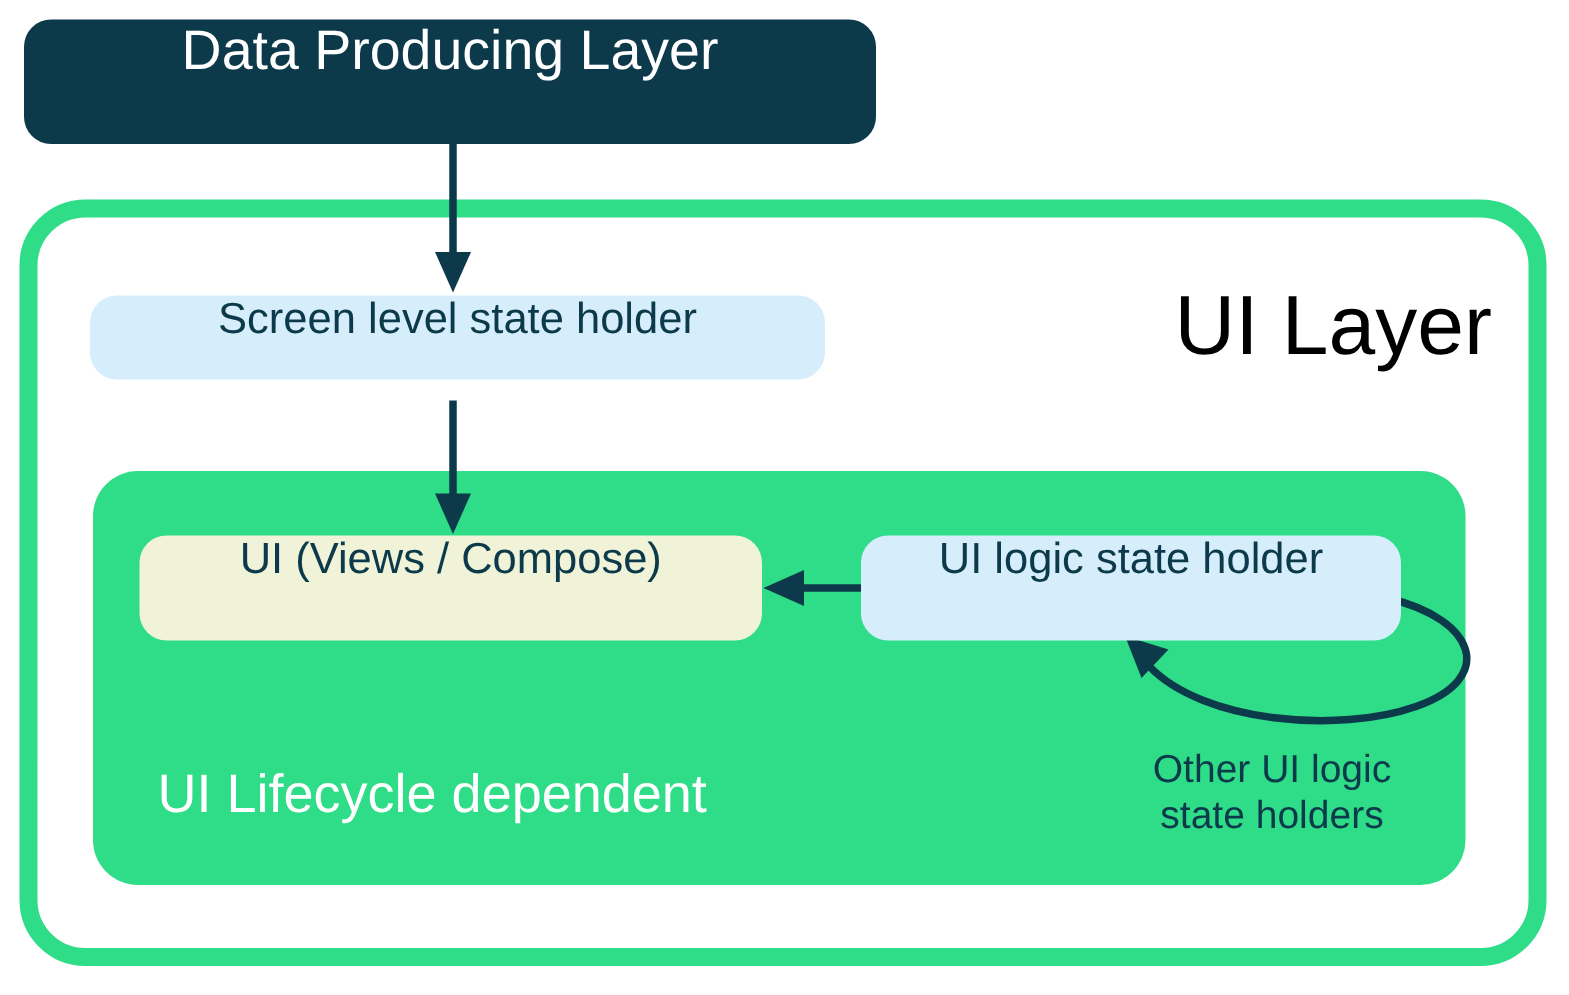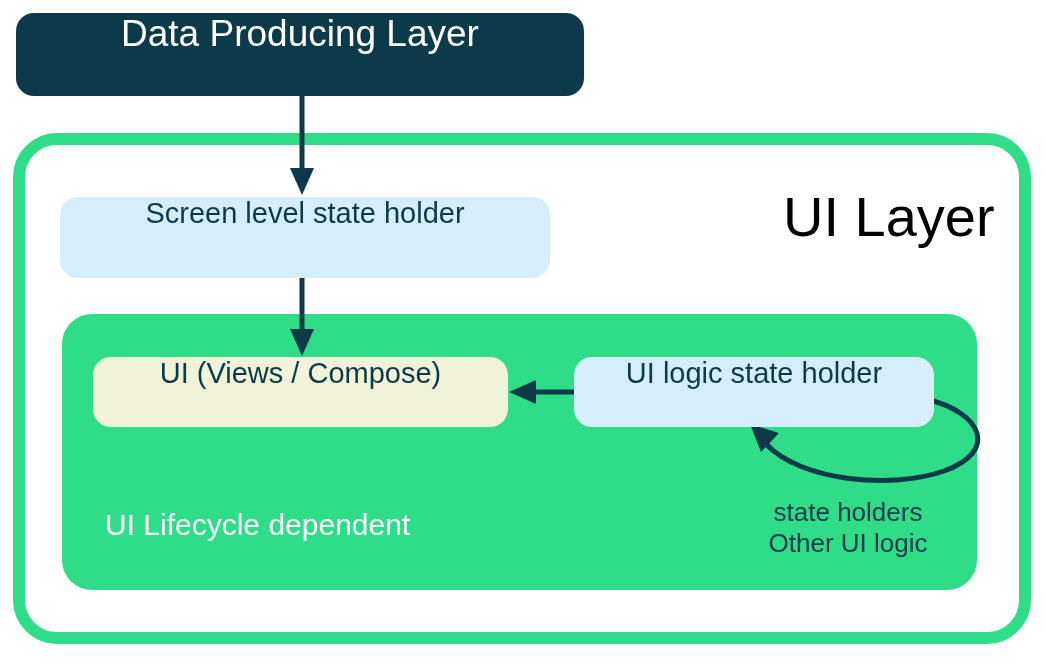--- a/index.html
+++ b/index.html
@@ -46,21 +46,21 @@
 
   #ui-layer-title {
     position: absolute;
     left: 783px; top: 184px;
     font-size: 56px;
     color: var(--black);
     z-index: 4;
   }
 
   #screen-state-box {
-    left: 60px; top: 197px; width: 490px; height: 81px;
+    left: 60px; top: 197px; width: 490px; height: 56px;
     background: var(--light-blue);
     font-size: 29px;
     z-index: 4;
   }
 
   #lifecycle-region {
     position: absolute;
     left: 62px; top: 314px; width: 915px; height: 276px;
     background: var(--green);
     border-radius: 30px;
@@ -77,21 +77,21 @@
   #ui-logic-box {
     left: 574px; top: 357px; width: 360px; height: 70px;
     background: var(--light-blue);
     font-size: 29px;
     z-index: 4;
   }
 
   #lifecycle-caption {
     position: absolute;
     left: 105px; top: 508px;
-    font-size: 30px;
+    font-size: 36px;
     color: var(--white);
     z-index: 4;
     white-space: nowrap;
   }
 
   #other-holders-note {
     position: absolute;
     left: 748px; top: 497px; width: 200px;
     text-align: center;
     font-size: 26px; line-height: 31px;
@@ -131,22 +131,22 @@
 
   <div class="node" id="ui-views-box">
     <span>UI (Views / Compose)</span>
   </div>
 
   <div class="node" id="ui-logic-box">
     <span>UI logic state holder</span>
   </div>
 
   <div id="other-holders-note">
+    <div>Other UI logic</div>
     <div>state holders</div>
-    <div>Other UI logic</div>
   </div>
 
   <svg id="arrow-layer" viewBox="0 0 1046 663" xmlns="http://www.w3.org/2000/svg">
 
     <g>
       <line class="arrow-stroke" x1="302" y1="96" x2="302" y2="172"></line>
       <polygon class="arrow-head" points="302,195 290,168 314,168"></polygon>
     </g>
 
     <g>

